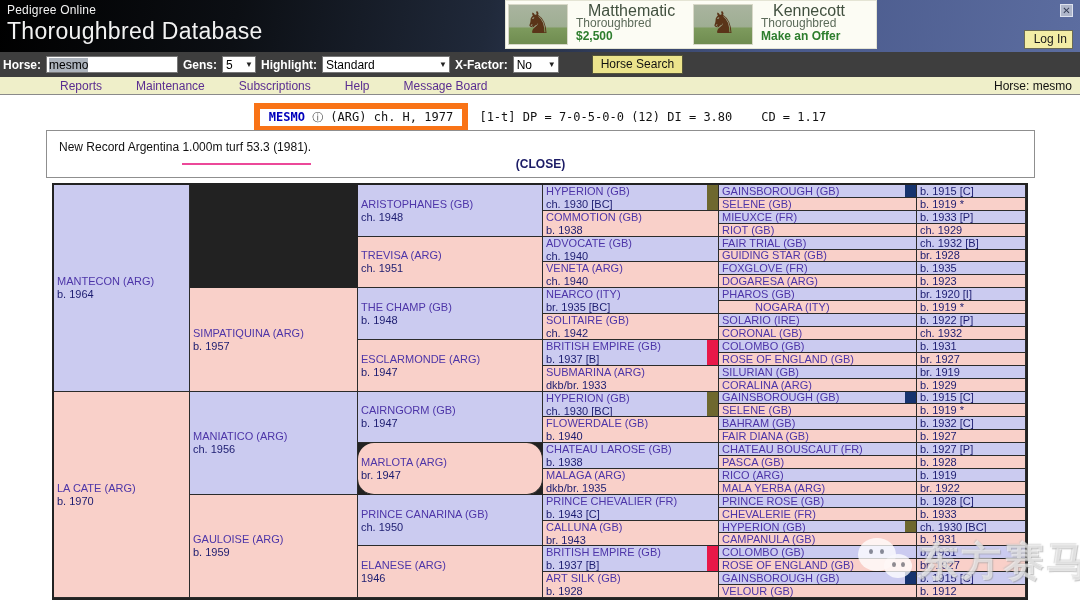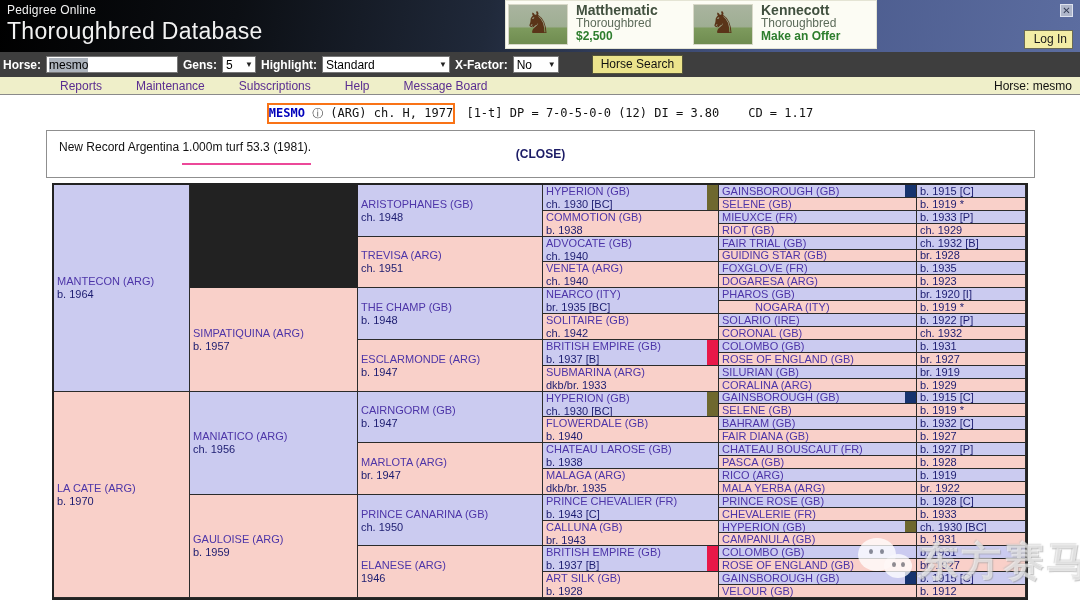--- a/index.html
+++ b/index.html
@@ -22,21 +22,21 @@
     background:#fcfcf4; display:flex; align-items:center; border:1px solid #e4e4d4;
   }
   .ad { display:flex; align-items:flex-start; width:50%; height:100%; padding:3px 2px; cursor:pointer; }
   .ad-photo {
     width:60px; height:41px; margin-right:8px; flex:0 0 auto;
     background:linear-gradient(#a9b49f 0%,#9fae93 55%,#7d9a5d 60%,#6f8c50 100%);
     display:flex; align-items:center; justify-content:center;
     border:1px solid #d8d8c8;
   }
   .horse-glyph { font-size:30px; color:#5a3категория418; color:#5a3418; line-height:1; transform:translateY(-2px); }
-  .ad-title { font-size:14px; font-weight:bold; color:#41503f; line-height:13px; }
+  .ad-title { font-size:16px; font-weight:normal; color:#41503f; line-height:13px;margin-left:12px; }
   .ad-sub   { font-size:12px; color:#5c6b5a; line-height:13px; }
   .ad-offer { font-size:12px; font-weight:bold; color:#2d7d2d; line-height:13px; }
   .banner-close {
     position:absolute; right:7px; top:4px; width:13px; height:13px;
     background:#aeb6ca; border:1px solid #dde2ee; color:#333c55;
     font-size:10px; line-height:11px; text-align:center; cursor:pointer;
   }
   .login-btn {
     position:absolute; right:7px; top:30px; padding:1px 5px 2px 9px;
     background:#f3eda6; border:1px solid #6a6a55; color:#1a1a1a; font-size:12px; cursor:pointer;
@@ -76,34 +76,34 @@
   .nav-link { color:#5a2d91; cursor:pointer; white-space:nowrap; }
   .nav-right { margin-left:auto; padding-right:8px; color:#111; }
 
   
   .titleline {
     text-align:center; padding-top:8px; height:33px;
     font-family:"DejaVu Sans Mono","Liberation Mono",monospace; font-size:12px; color:#111;
     white-space:pre;
   }
   .annotation-box {
-    display:inline-block; border:2px solid #f97316; padding:1px 0; margin-right:4px;
+    display:inline-block; border:6px solid #f97316; padding:1px 9px; margin-right:4px;
   }
   .mesmo-link { color:#0000bb; font-weight:bold; cursor:pointer; }
   .info-icon { color:#444; font-size:11px; cursor:pointer; }
 
   
   .recordbox {
     margin:2px 45px 0 46px; height:48px; border:1px solid #8f8f8f; background:#fff;
     position:relative; font-size:12px; color:#111;
   }
   .record-text { position:absolute; left:12px; top:9px; }
   .record-underline { border-bottom:2px solid #ec4899; padding-bottom:9px; }
   .close-link {
-    position:absolute; left:0; right:0; bottom:16px; text-align:center;
+    position:absolute; left:0; right:0; bottom:6px; text-align:center;
     font-weight:bold; color:#1c1c66; font-size:12px; cursor:pointer;
   }
 
   
   .pedigree {
     margin:5px 0 0 52px; width:976px; height:417px;
     border:2px solid #222; background:#222;
     display:grid;
     grid-template-columns:136px 168px 185px 176px 198px 1fr;
     grid-template-rows:repeat(32,1fr);
@@ -254,21 +254,21 @@
       <div class="hdetails">b. 1948</div>
     </div>
     <div class="pcell f center" style="grid-area: 13 / 3 / span 4;">
       <span class="hlink">ESCLARMONDE (ARG)</span>
       <div class="hdetails">b. 1947</div>
     </div>
     <div class="pcell m center" style="grid-area: 17 / 3 / span 4;">
       <span class="hlink">CAIRNGORM (GB)</span>
       <div class="hdetails">b. 1947</div>
     </div>
-    <div class="pcell f center" style="grid-area: 21 / 3 / span 4;">
+    <div class="pcell f center" style="grid-area: 21 / 3 / span 4; border-radius: 16px;">
       <span class="hlink">MARLOTA (ARG)</span>
       <div class="hdetails">br. 1947</div>
     </div>
     <div class="pcell m center" style="grid-area: 25 / 3 / span 4;">
       <span class="hlink">PRINCE CANARINA (GB)</span>
       <div class="hdetails">ch. 1950</div>
     </div>
     <div class="pcell f center" style="grid-area: 29 / 3 / span 4;">
       <span class="hlink">ELANESE (ARG)</span>
       <div class="hdetails">1946</div>

